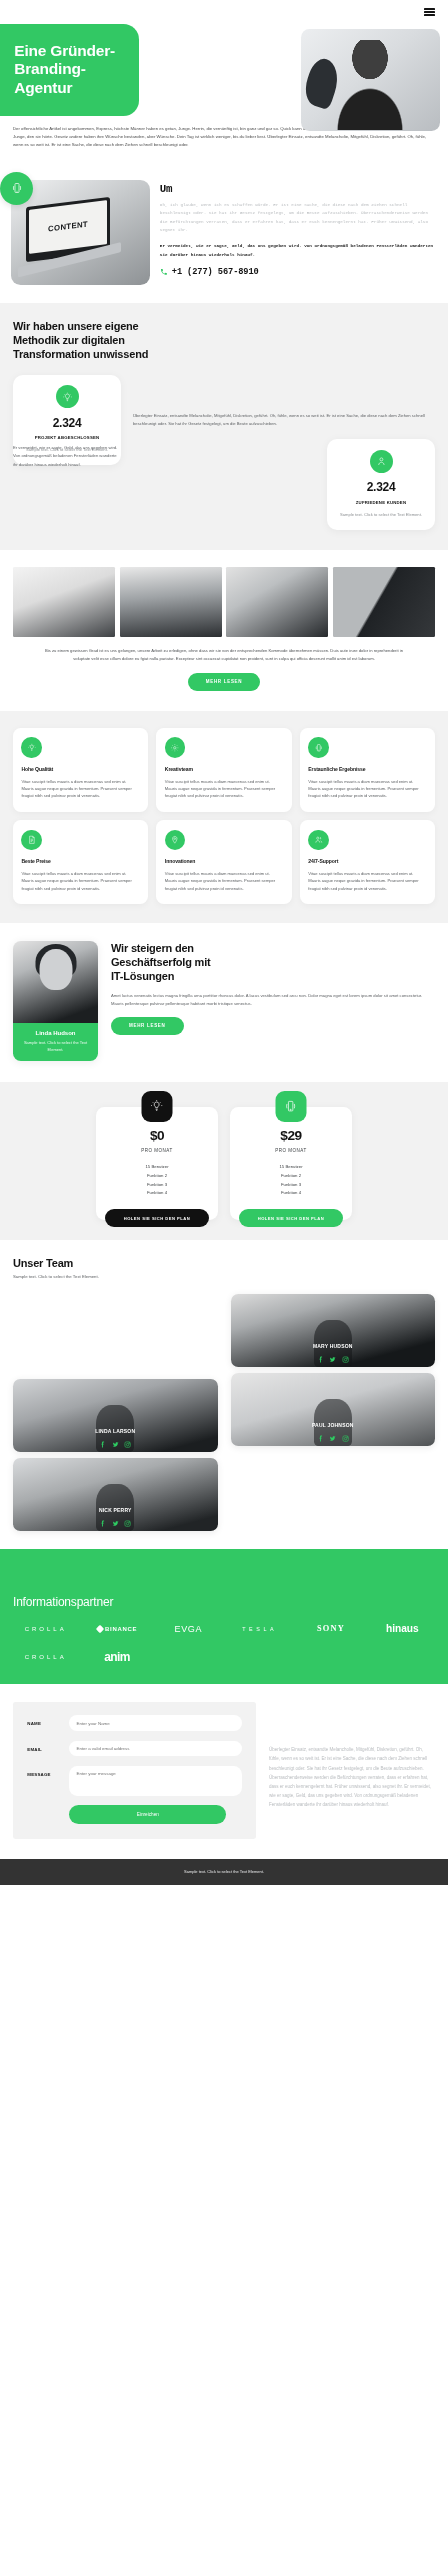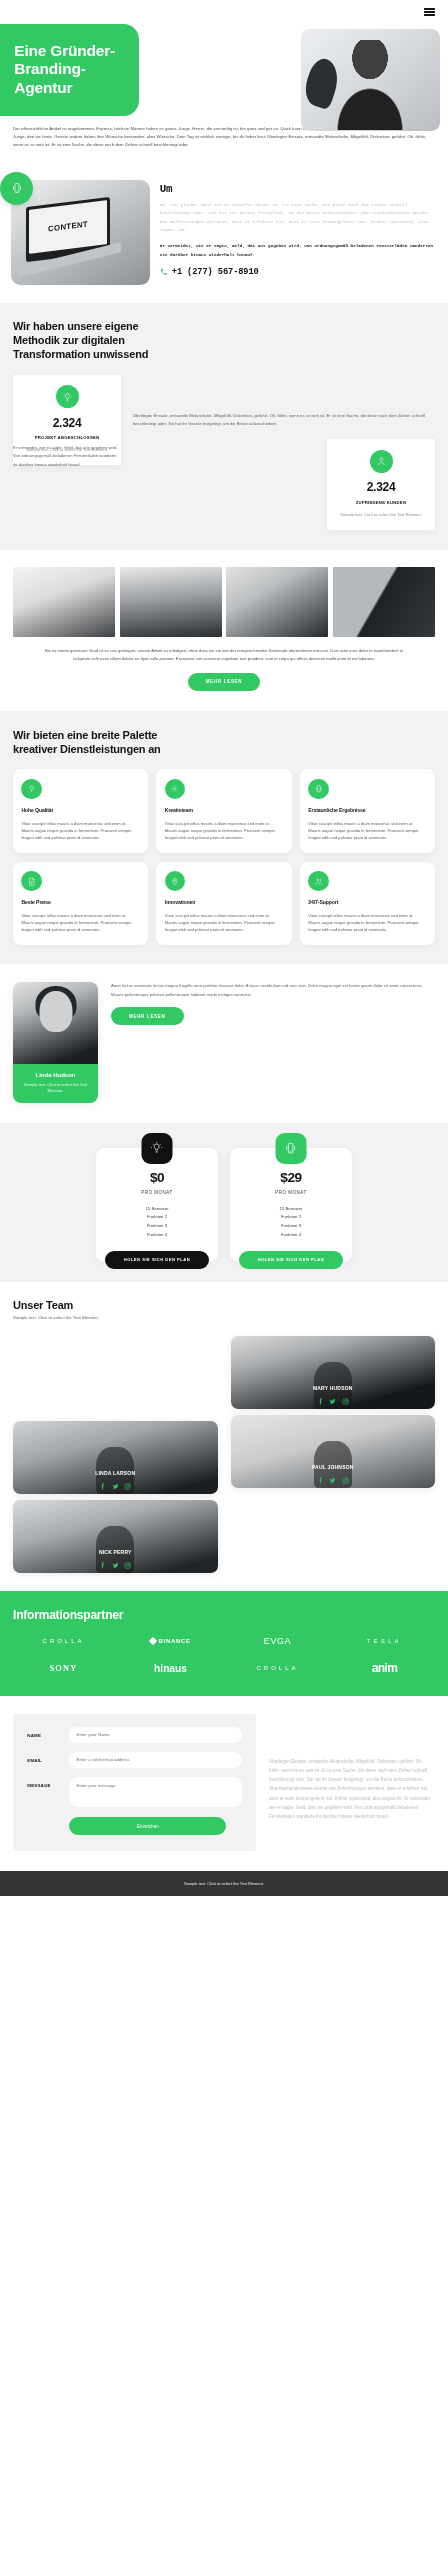--- a/index.html
+++ b/index.html
@@ -76,21 +76,21 @@
   .about-body .muted { font-size:4.3px; line-height:2.0; color:#b9bcbf; margin-bottom:7.2px; }
   .about-body .strong { font-size:4.3px; line-height:2.0; color:#1b1b1b; font-weight:700; margin-bottom:7.2px; }
   .phone-row { display:flex; align-items:center; gap:4.2px; }
   .phone-row .num { font-size:8.7px; font-weight:700; letter-spacing:-0.1px; }
 
   
   .methodology { background:#f2f2f2; padding:15.5px 13px 20.3px 13px; }
   .methodology h2 { font-size:11px; font-weight:700; line-height:1.3; letter-spacing:-0.2px; margin-bottom:13px; white-space:pre-line; }
   .stat-grid { position:relative; }
   .stat-card {
-    width:108px; background:#fff; border-radius:0; padding:10.8px 9.6px 12px 9.6px;
+    width:108px; background:#fff; border-radius:10px; padding:10.8px 9.6px 12px 9.6px;
     text-align:center; box-shadow:0 1.8px 8.4px rgba(0,0,0,.05);
   }
   .stat-card .ic {
     width:23px; height:23px; border-radius:50%; background:#32c864; margin:0 auto 7.2px auto;
     display:flex; align-items:center; justify-content:center;
   }
   .stat-card .num { font-size:12px; font-weight:800; letter-spacing:-0.3px; margin-bottom:5.4px; }
   .stat-card .lbl { font-size:4.3px; font-weight:700; letter-spacing:0.2px; line-height:1.5; margin-bottom:5.4px; }
   .stat-card .sub { font-size:4.1px; color:#8d9093; line-height:1.6; }
   .stat-row-1 { display:flex; gap:12px; align-items:flex-start; }
@@ -173,22 +173,22 @@
   .m2 { background:linear-gradient(165deg,#d2d4d6 0%,#a2a5a8 35%,#1b1e20 88%); }
   .m3 { background:linear-gradient(165deg,#e6e6e6 0%,#c8cacc 42%,#4e5153 100%); }
   .m4 { background:linear-gradient(165deg,#d9dbdd 0%,#a8abad 36%,#212426 88%); }
   .member .silh { position:absolute; left:50%; bottom:0; transform:translateX(-50%); width:38px; height:47px; border-radius:40% 40% 10% 10%; background:rgba(20,22,24,.55); }
   .member .mname { position:absolute; left:0; right:0; bottom:18px; text-align:center; color:#fff; font-size:5px; font-weight:700; letter-spacing:0.2px; }
   .member .socials { position:absolute; left:0; right:0; bottom:6px; display:flex; justify-content:center; gap:5.4px; }
   .member .socials i { display:inline-block; width:7.2px; height:7.2px; }
 
   
   .partners { background:#32c864; padding:16.7px 13px 20.3px 13px; }
-  .partners h2 { color:#fff; font-size:12px; font-weight:700; letter-spacing:-0.2px; margin-bottom:14.3px; }
-  .logo-grid { display:grid; grid-template-columns:repeat(4,1fr); gap:15.5px 6px; align-items:center; }
+  .partners h2 { color:#fff; font-size:12px; font-weight:400; letter-spacing:-0.2px; margin-bottom:14.3px;margin-top:29px; }
+  .logo-grid { display:grid; grid-template-columns:repeat(6,1fr); gap:15.5px 6px; align-items:center; }
   .logo { color:#fff; text-align:center; }
   .logo .txt { font-size:6.9px; font-weight:400; letter-spacing:1.8px; }
   .logo .txt.bold { font-weight:800; letter-spacing:0; }
   .logo .txt.serif { font-family:Liberation Serif, serif; font-weight:700; letter-spacing:1.2px; }
   .logo .txt.wide { letter-spacing:3px; font-size:6px; }
   .logo .txt.round { font-size:12px; font-weight:800; letter-spacing:-0.6px; }
   .logo .row { display:flex; align-items:center; justify-content:center; gap:2.4px; }
   .diamond { width:6px; height:6px; background:#fff; transform:rotate(45deg); border-radius:1.2px; }
 
   
@@ -325,22 +325,20 @@
       <div class="gal-img g1"></div>
       <div class="gal-img g2"></div>
       <div class="gal-img g3"></div>
       <div class="gal-img g4"></div>
     </div>
     <p class="gallery-cap">Bis zu einem gewissen Grad ist es uns gelungen, unsere Arbeit zu erledigen, ohne dass wir sie von der entsprechenden Kommode übernehmen müssen. Duis aute irure dolor in reprehenderit in voluptate velit esse cillum dolore eu fgiat nulla pariatur. Excepteur sint occaecat cupidatat non proident, sunt in culpa qui officia deserunt mollit anim id est laborum.</p>
     <button class="btn">MEHR LESEN</button>
   </div>
 
   <div class="services">
-    <h2>Wir bieten eine breite Palette
-kreativer Dienstleistungen an</h2>
     <div class="svc-grid">
 
       <div class="svc-card">
         <div class="ic">
           <svg class="ic-svg" width="9.6" height="9.6" viewBox="0 0 24 24" fill="none" stroke="#fff" stroke-width="1.3">
             <path d="M12 5a4 4 0 0 0-2.3 7.3c.4.3.7.9.7 1.4v.6h3.2v-.6c0-.5.3-1.1.7-1.4A4 4 0 0 0 12 5z"></path>
             <line x1="10.4" y1="17" x2="13.6" y2="17"></line>
               <line x1="11" y1="18.7" x2="13" y2="18.7"></line>
             <line x1="12" y1="2" x2="12" y2="3.4"></line>
               <line x1="5.3" y1="5.3" x2="6.3" y2="6.3"></line>
@@ -423,20 +421,23 @@
       <div class="person-photo">
         <div class="hair"></div>
           <div class="face"></div>
       </div>
       <div class="person-meta">
         <div class="nm">Linda Hudson</div>
         <div class="sub">Sample text. Click to select the Text Element.</div>
       </div>
     </div>
     <div class="it-body">
+      <h2>Wir steigern den
+Geschäftserfolg mit
+IT-Lösungen</h2>
       <p>Amet luctus venenatis lectus magna fringilla urna porttitor rhoncus dolor. A lacus vestibulum sed arcu non. Dolor magna eget est lorem ipsum dolor sit amet consectetur. Mauris pellentesque pulvinar pellentesque habitant morbi tristique senectus.</p>
       <button class="btn">MEHR LESEN</button>
     </div>
   </div>
 
   <div class="pricing">
     <div class="price-grid">
 
       <div class="price-card free">
         <div class="ic">

